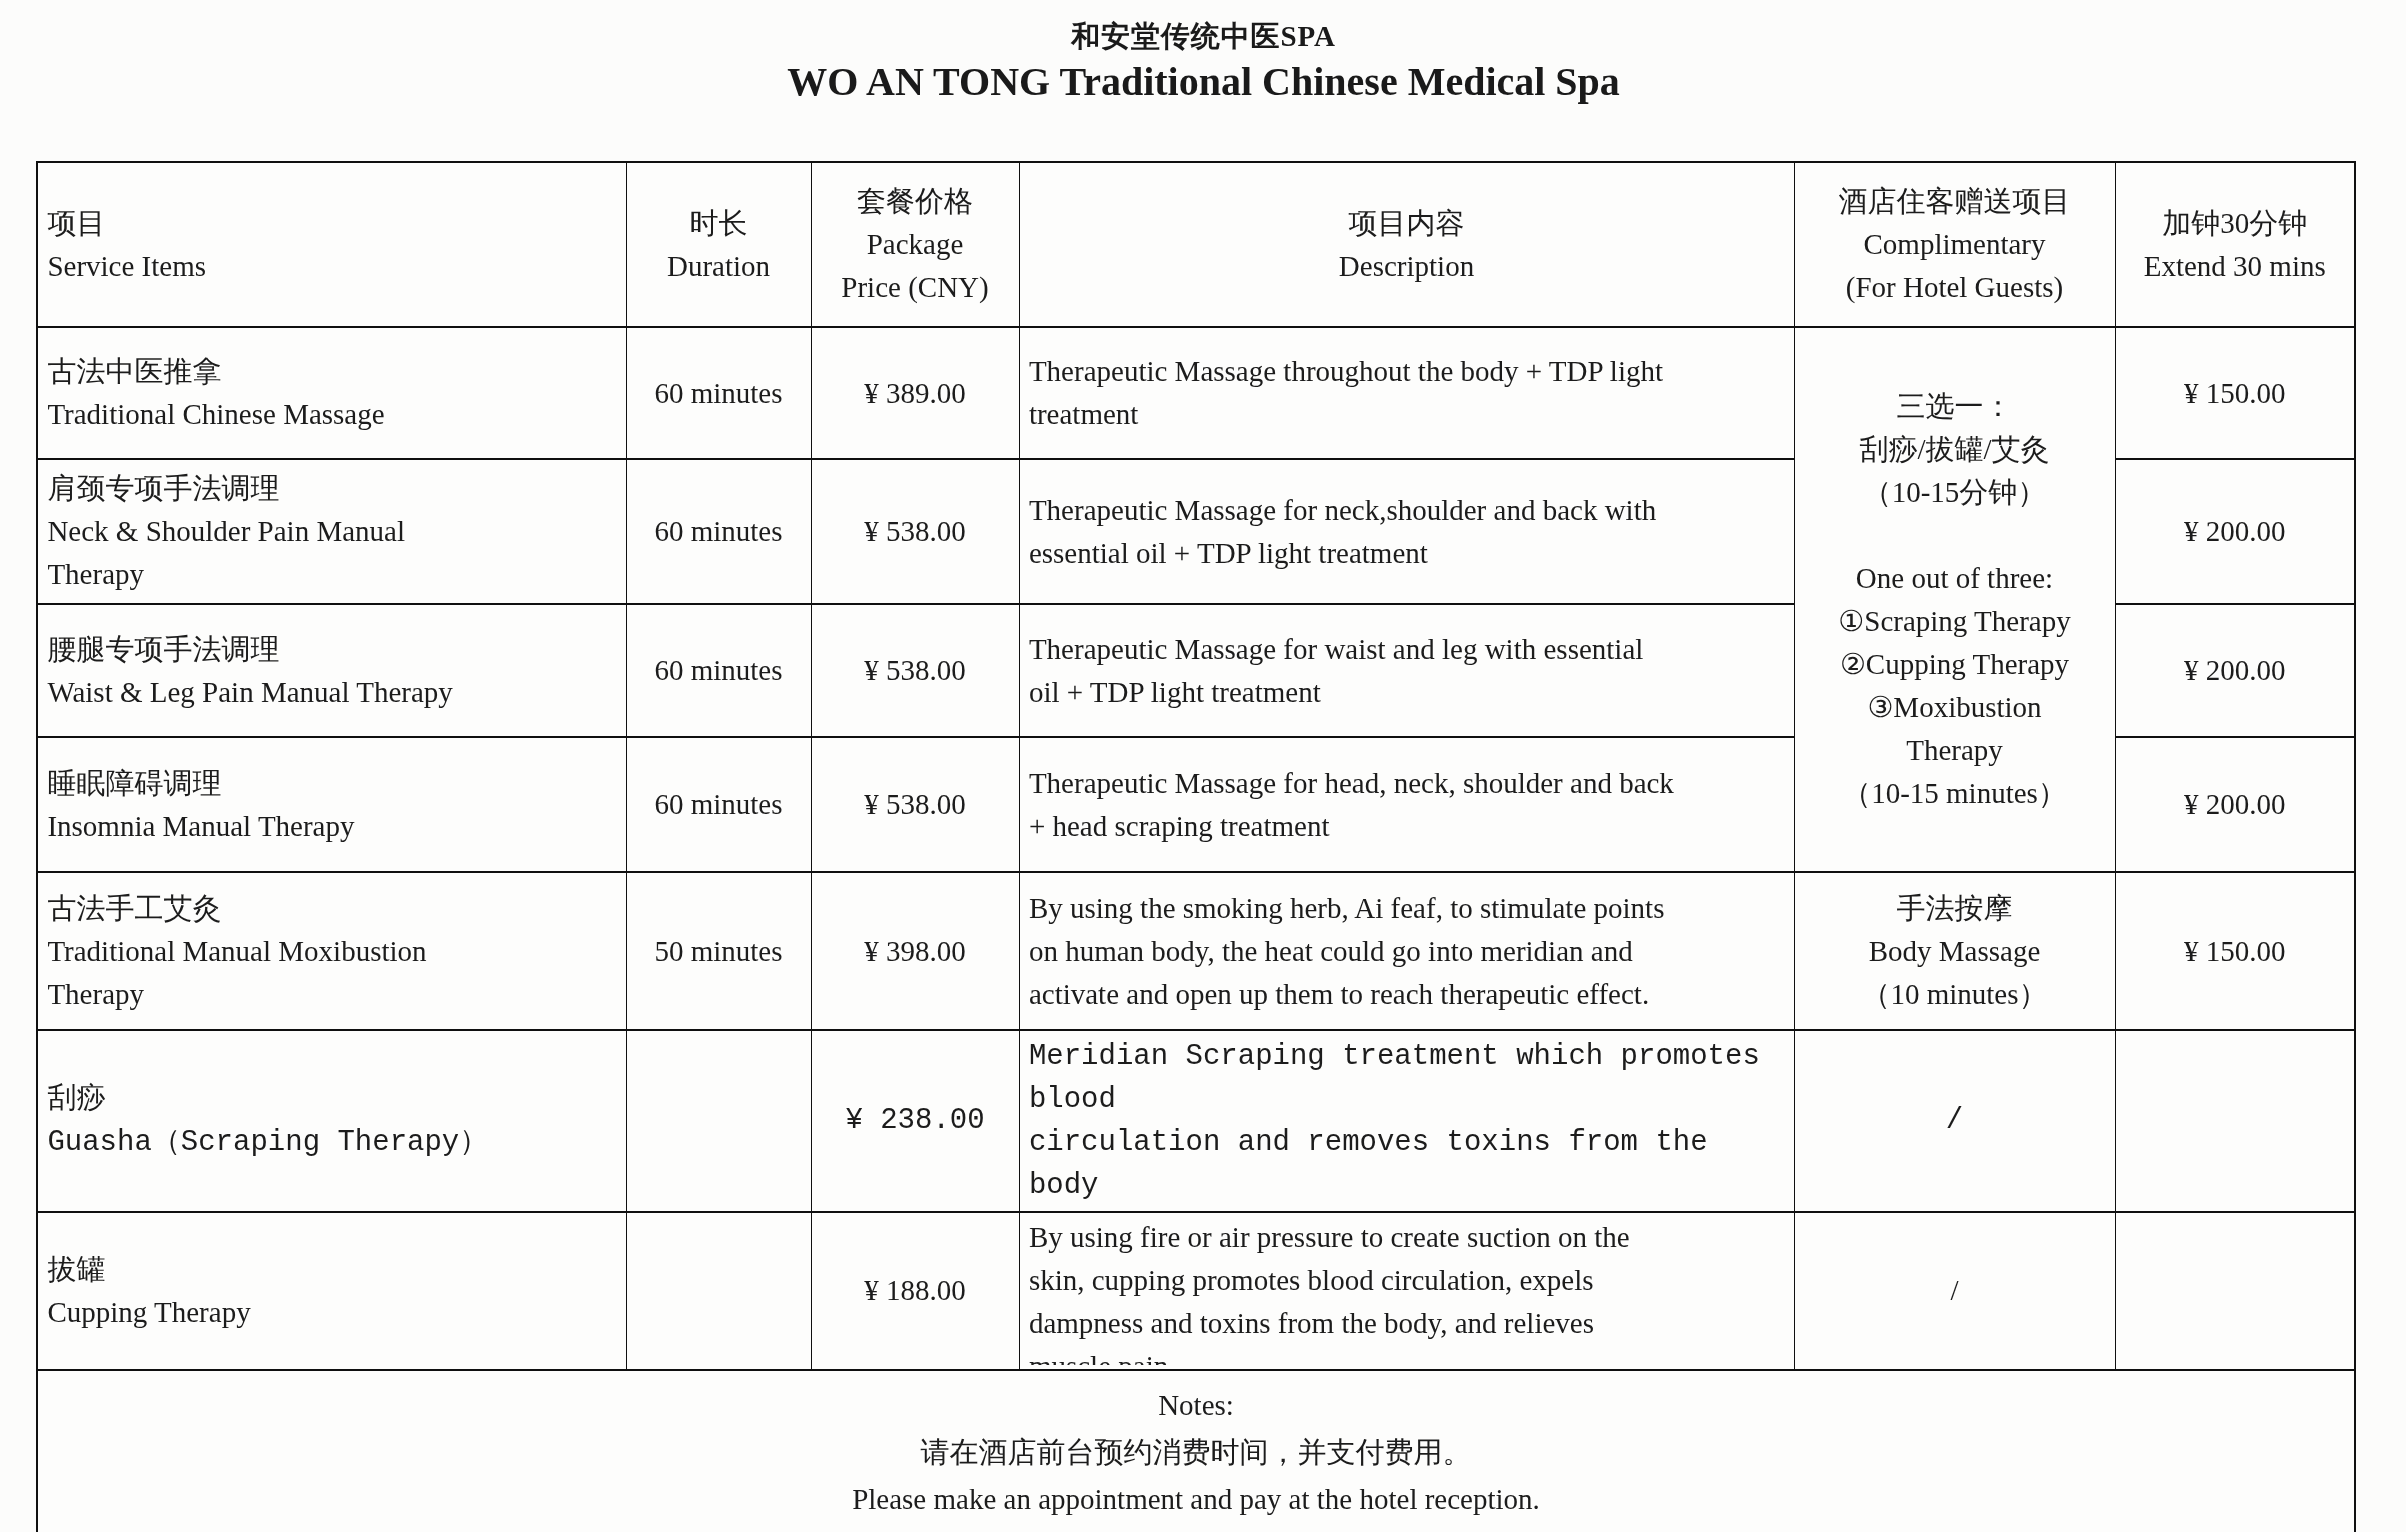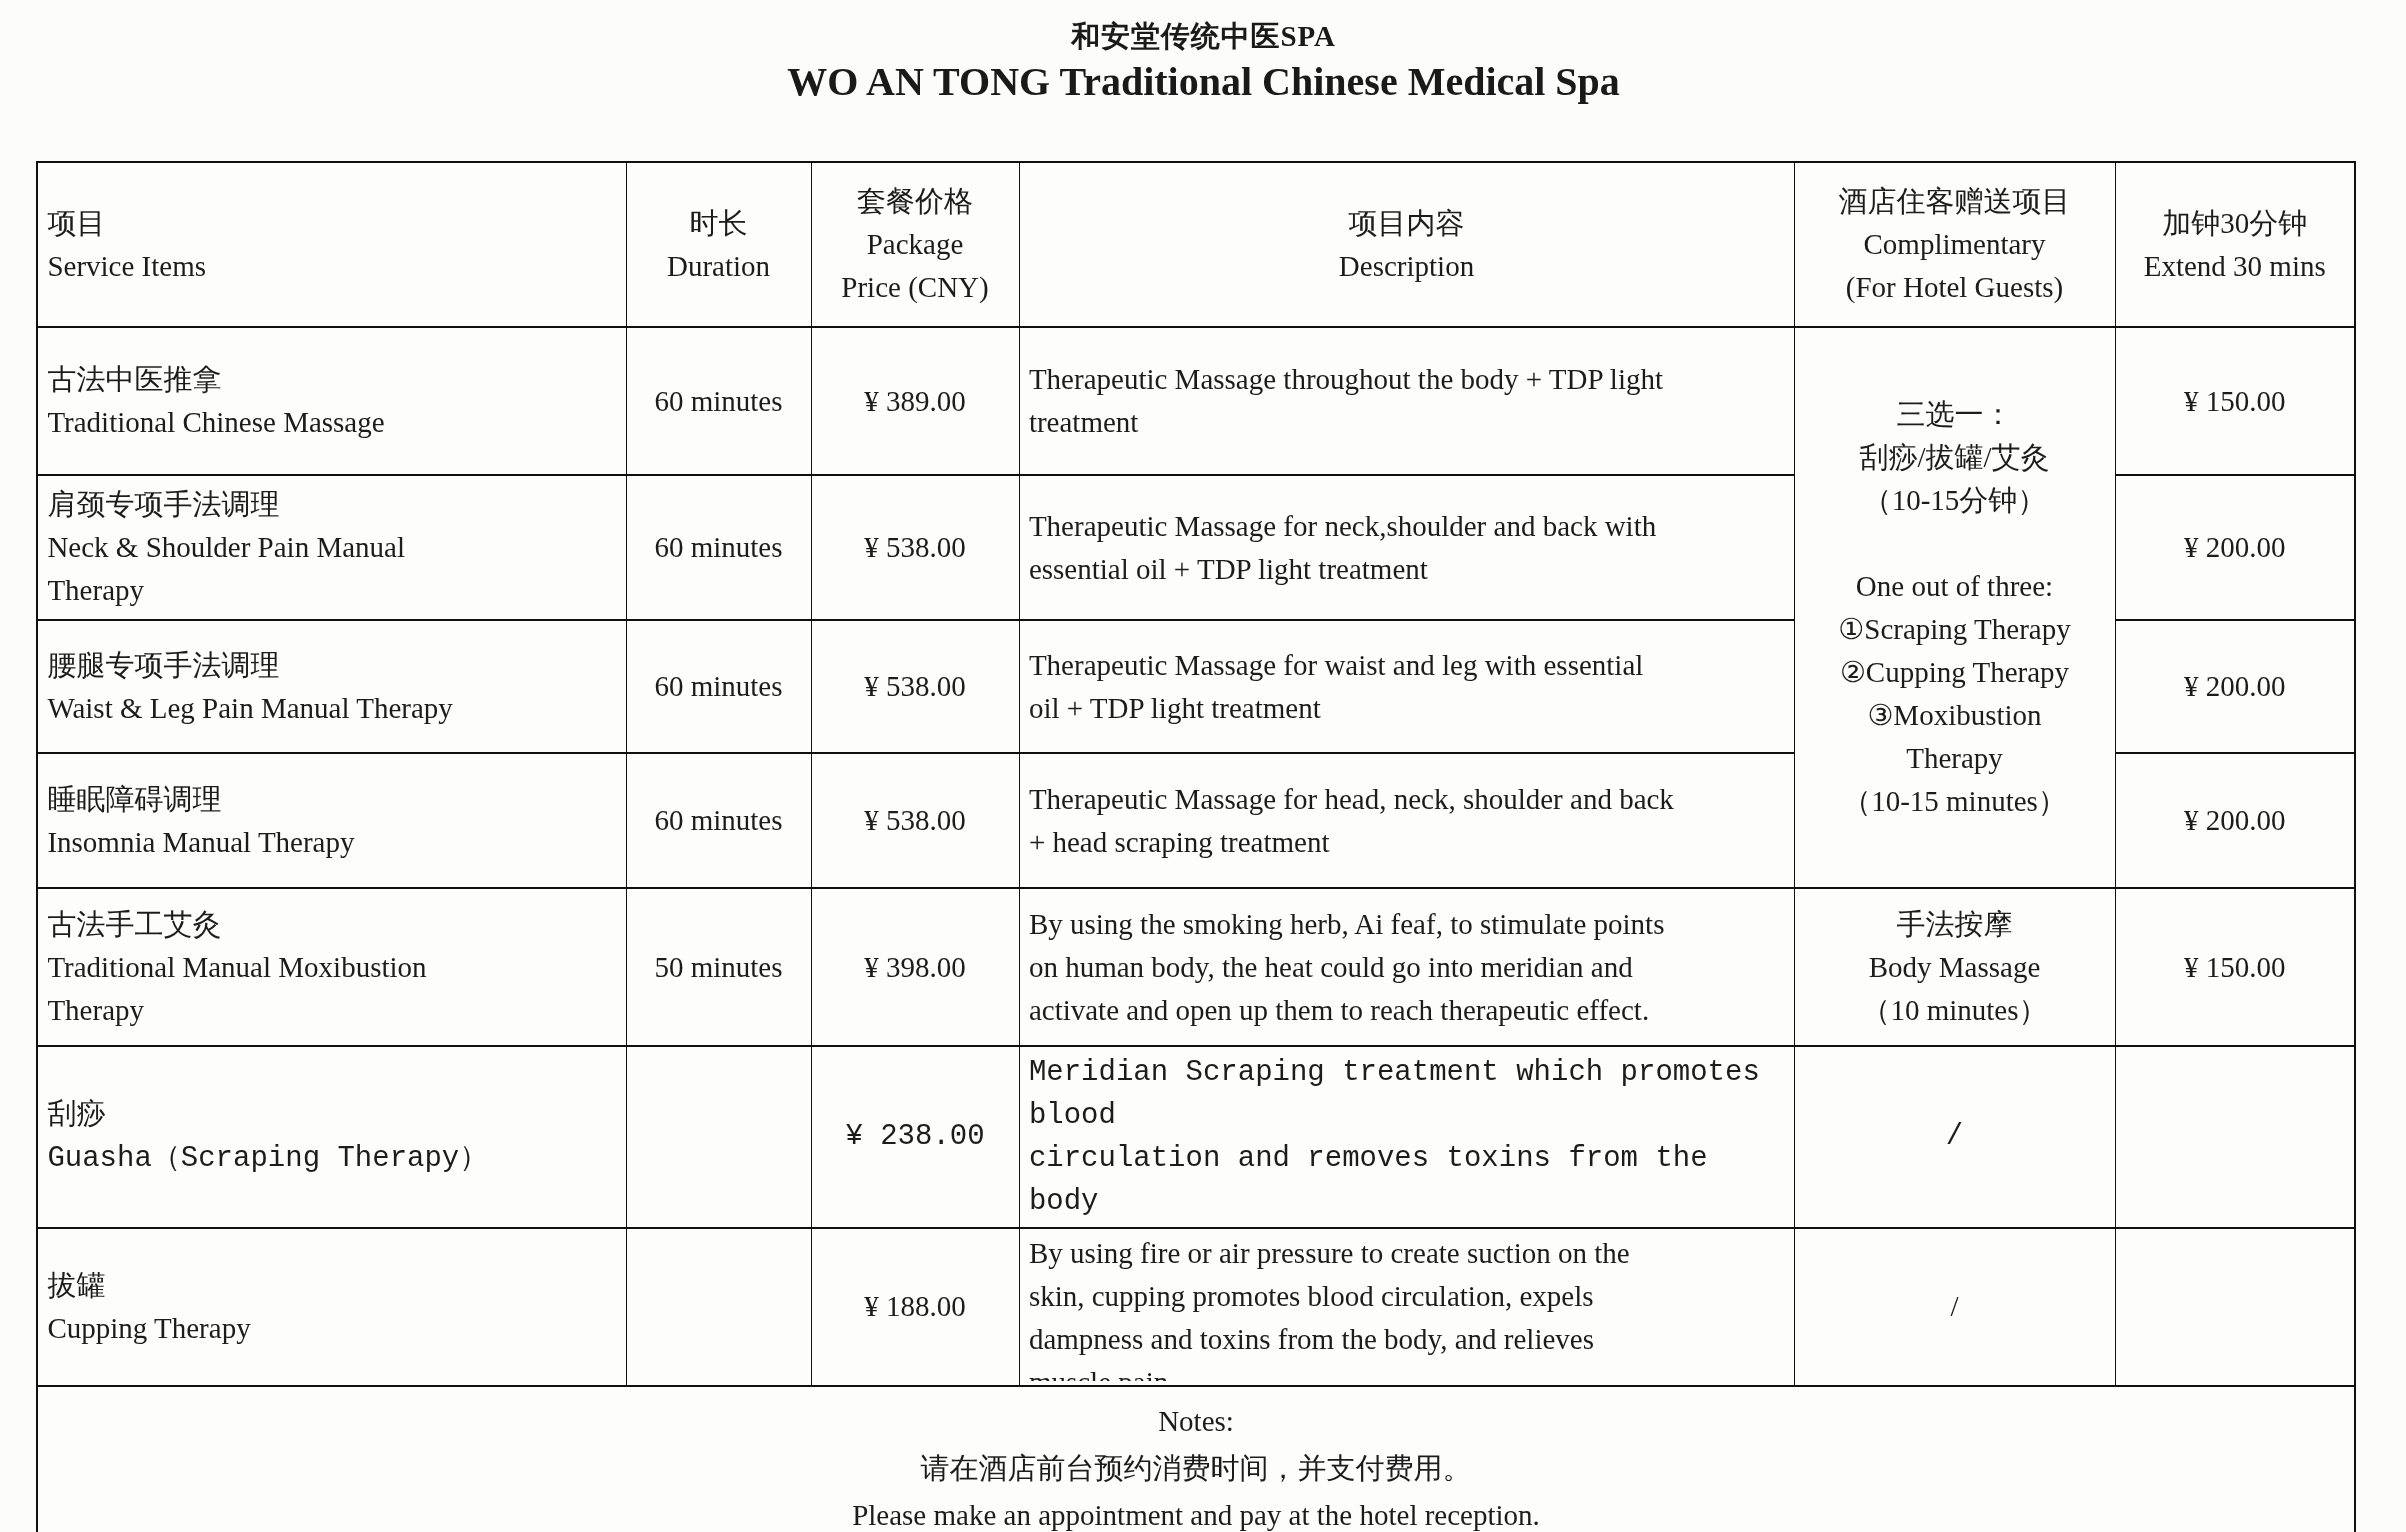--- a/index.html
+++ b/index.html
@@ -38,21 +38,21 @@
     font-weight: normal;
     font-size: 29px;
     line-height: 43px;
     vertical-align: middle;
     color: #1c1c1c;
   }
   .pre { white-space: pre-line; }
   .al  { text-align: left;  padding: 3.8px 5.6px 3.8px 9.4px; }
   .ac  { text-align: center; padding: 3.8px 5.6px; }
   tr.h-head  { height: 165px; }
-  tr.h-r1 { height: 148px; padding-left: 10px; }
+  tr.h-r1 { height: 132px; padding-left: 10px; }
   tr.h-r2 { height: 145px; }
   tr.h-r3 { height: 133px; }
   tr.h-r4 { height: 135px; }
   tr.h-r5 { height: 158px; }
   tr.h-r6 { height: 134px; font-family: Liberation Mono, monospace; }
   tr.h-r7 { height: 158px; }
   tr.h-notes { height: 167px; padding-left: 36px; }
   .clip { height: 149px; overflow: hidden; }
   .notes-cell { text-align: center; padding: 5.6px 9.4px; }
   .notes-cell div { line-height: 47px; }

